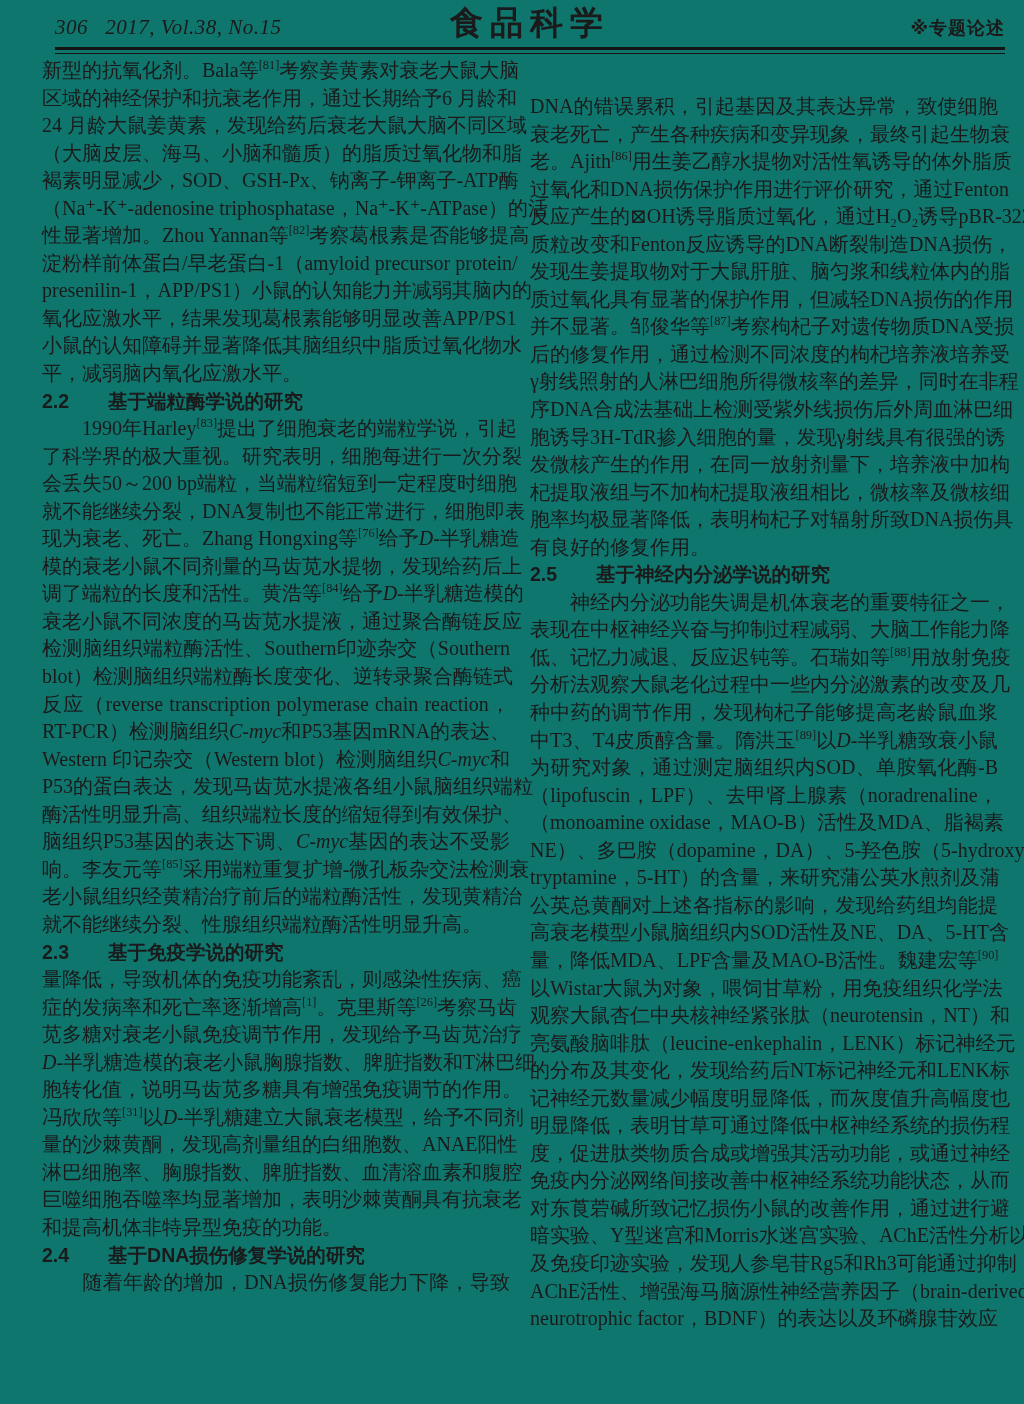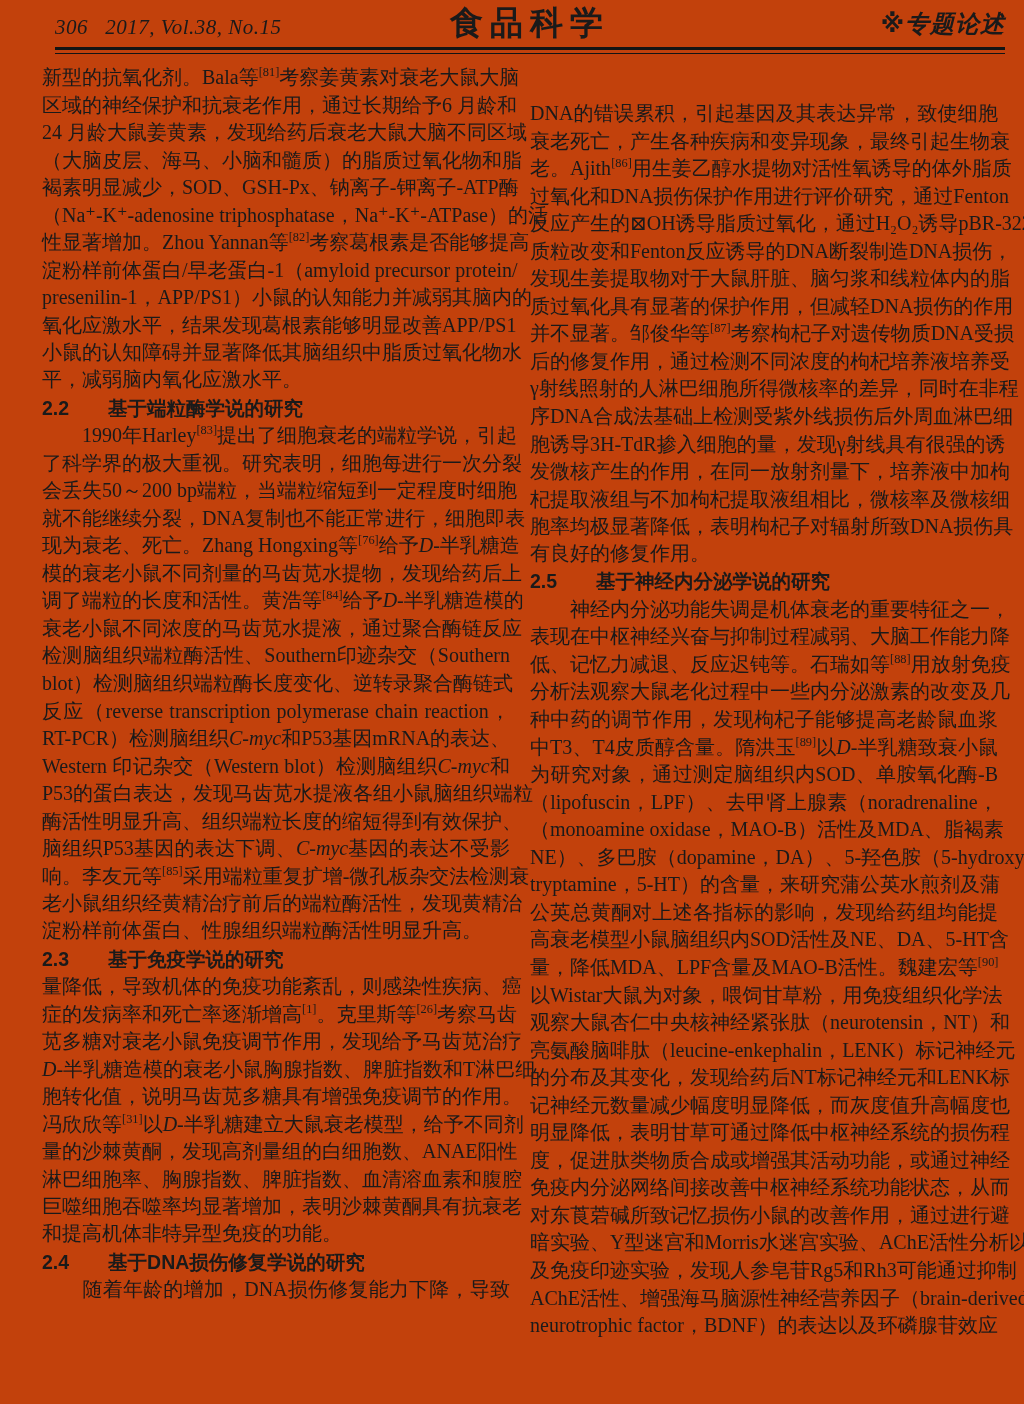--- a/index.html
+++ b/index.html
@@ -1,62 +1,62 @@
 <!DOCTYPE html>
 <html><head>
 <meta charset="utf-8">
 <style>
   html,body{margin:0;padding:0;background:#ffffff;}
   .page{
     position:relative;
     width:1024px;height:1404px;
-    background:#c2410c;
+    background:#0f766e;
     overflow:hidden;
     font-family:"Liberation Serif","DejaVu Serif",serif;
     color:#1a1a1a;
   }
   
   .hdr{
     position:absolute;left:55px;top:6px;width:950px;height:34px;
     display:flex;justify-content:space-between;align-items:flex-end;
   }
   .hdr-left{
     font-style:italic;font-size:21px;white-space:pre;
     letter-spacing:0.5px;
   }
   .hdr-title{
     position:absolute;left:0;right:0;top:0;text-align:center;
     font-family:"Liberation Sans","DejaVu Sans",sans-serif;
     font-weight:bold;font-size:33px;letter-spacing:7px;line-height:34px;
   }
   .hdr-right{
     font-family:"Liberation Sans","DejaVu Sans",sans-serif;
-    font-weight:bold;font-size:24px;letter-spacing:1px;font-style:italic;
+    font-weight:bold;font-size:18px;letter-spacing:1px;
   }
   .rule{
     position:absolute;left:55px;top:47px;width:950px;height:0;
     border-top:3.5px solid #141414;
   }
   .rule::after{
     content:"";display:block;margin-top:2.5px;height:1.6px;background:#141414;
   }
   
   .col{
-    position:absolute;top:64px;width:468px;
+    position:absolute;top:57px;width:468px;
   }
   .col.left{left:42px;}
   .col.right{left:530px;margin-top:36px;}
   .line{
     height:27.55px;line-height:27.55px;
     font-size:20px;
     text-align:justify;
     text-align-last:justify;
     white-space:nowrap;
   }
-  .line.s{text-align-last:left;font-family:Liberation Mono, monospace;}      
+  .line.s{text-align-last:left;}      
   .line.h{                            
     font-family:"Liberation Sans","DejaVu Sans",sans-serif;
     font-weight:600;font-size:19.5px;
     text-align:center;text-align-last:left;
   }
   .line sup{font-size:0.62em;line-height:0;vertical-align:super;letter-spacing:0;}
   
   .ftr{
     position:absolute;left:0px;top:1379px;width:1024px;
     font-size:19px;color:#c7c7c7;white-space:pre;
@@ -101,21 +101,21 @@
       <div class="line">检测脑组织端粒酶活性、Southern印迹杂交（Southern</div>
       <div class="line">blot）检测脑组织端粒酶长度变化、逆转录聚合酶链式</div>
       <div class="line">反应（reverse transcription polymerase chain reaction，</div>
       <div class="line">RT-PCR）检测脑组织<i>C-myc</i>和P53基因mRNA的表达、</div>
       <div class="line">Western 印记杂交（Western blot）检测脑组织<i>C-myc</i>和</div>
       <div class="line">P53的蛋白表达，发现马齿苋水提液各组小鼠脑组织端粒</div>
       <div class="line">酶活性明显升高、组织端粒长度的缩短得到有效保护、</div>
       <div class="line">脑组织P53基因的表达下调、<i>C-myc</i>基因的表达不受影</div>
       <div class="line">响。李友元等<sup>[85]</sup>采用端粒重复扩增-微孔板杂交法检测衰</div>
       <div class="line">老小鼠组织经黄精治疗前后的端粒酶活性，发现黄精治</div>
-      <div class="line s">淀粉样前体蛋白、性腺组织端粒酶活性明显升高。</div>
+      <div class="line s">就不能继续分裂、性腺组织端粒酶活性明显升高。</div>
       <div class="line h">2.3　　基于免疫学说的研究</div>
       <div class="line">量降低，导致机体的免疫功能紊乱，则感染性疾病、癌</div>
       <div class="line">症的发病率和死亡率逐渐增高<sup>[1]</sup>。克里斯等<sup>[26]</sup>考察马齿</div>
       <div class="line">苋多糖对衰老小鼠免疫调节作用，发现给予马齿苋治疗</div>
       <div class="line"><i>D</i>-半乳糖造模的衰老小鼠胸腺指数、脾脏指数和T淋巴细</div>
       <div class="line">胞转化值，说明马齿苋多糖具有增强免疫调节的作用。</div>
       <div class="line">冯欣欣等<sup>[31]</sup>以<i>D</i>-半乳糖建立大鼠衰老模型，给予不同剂</div>
       <div class="line">量的沙棘黄酮，发现高剂量组的白细胞数、ANAE阳性</div>
       <div class="line">淋巴细胞率、胸腺指数、脾脏指数、血清溶血素和腹腔</div>
       <div class="line">巨噬细胞吞噬率均显著增加，表明沙棘黄酮具有抗衰老</div>

